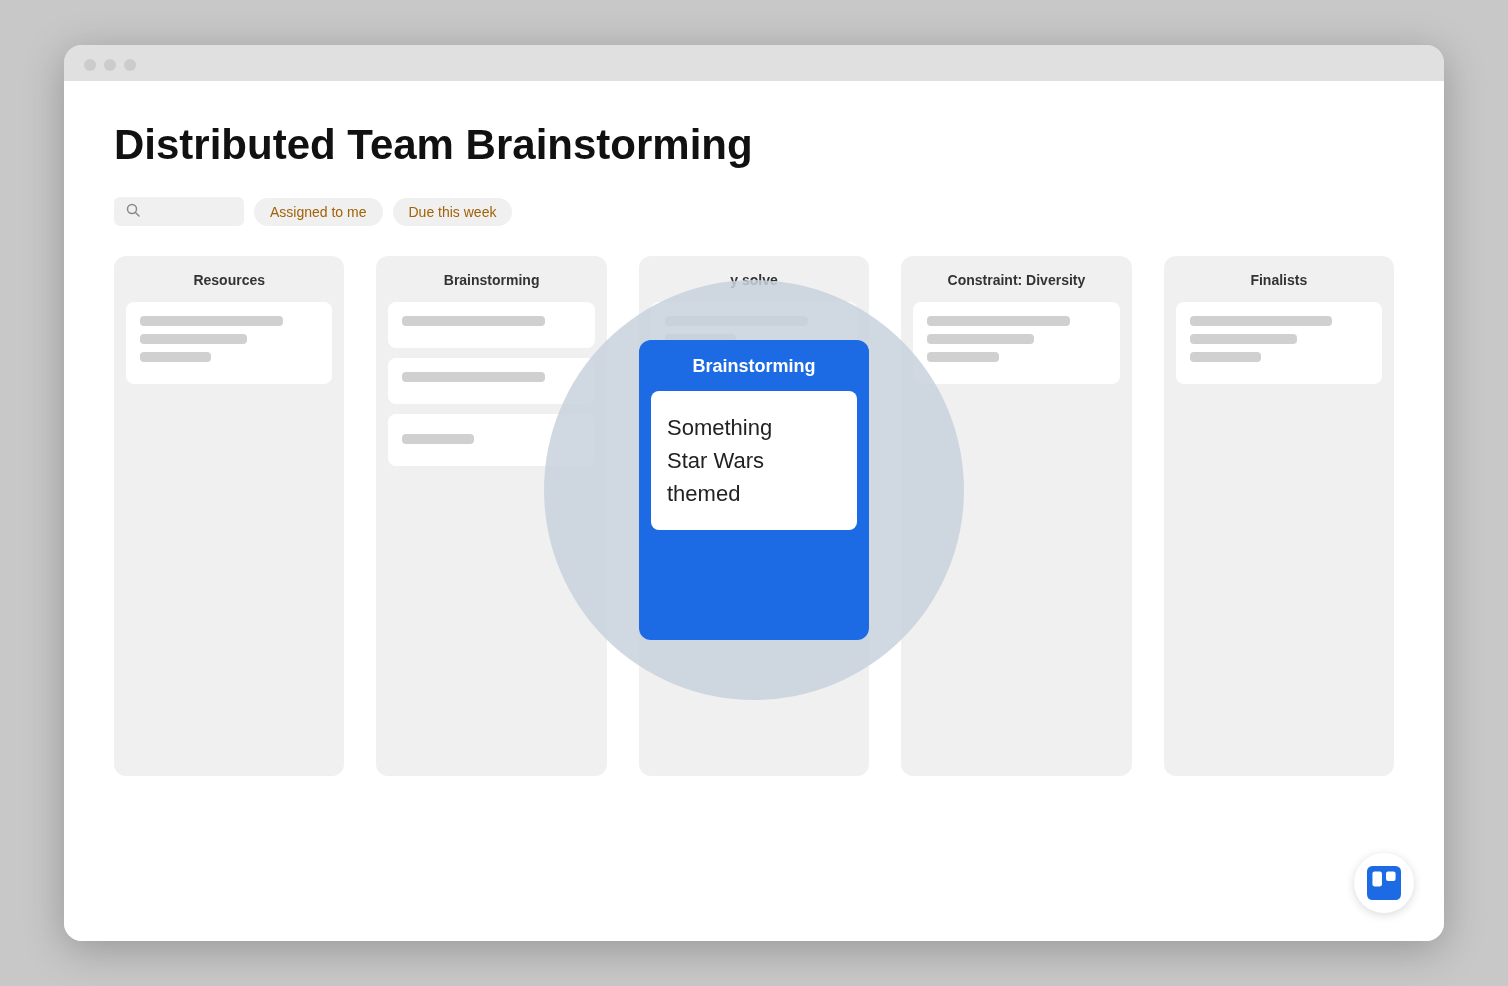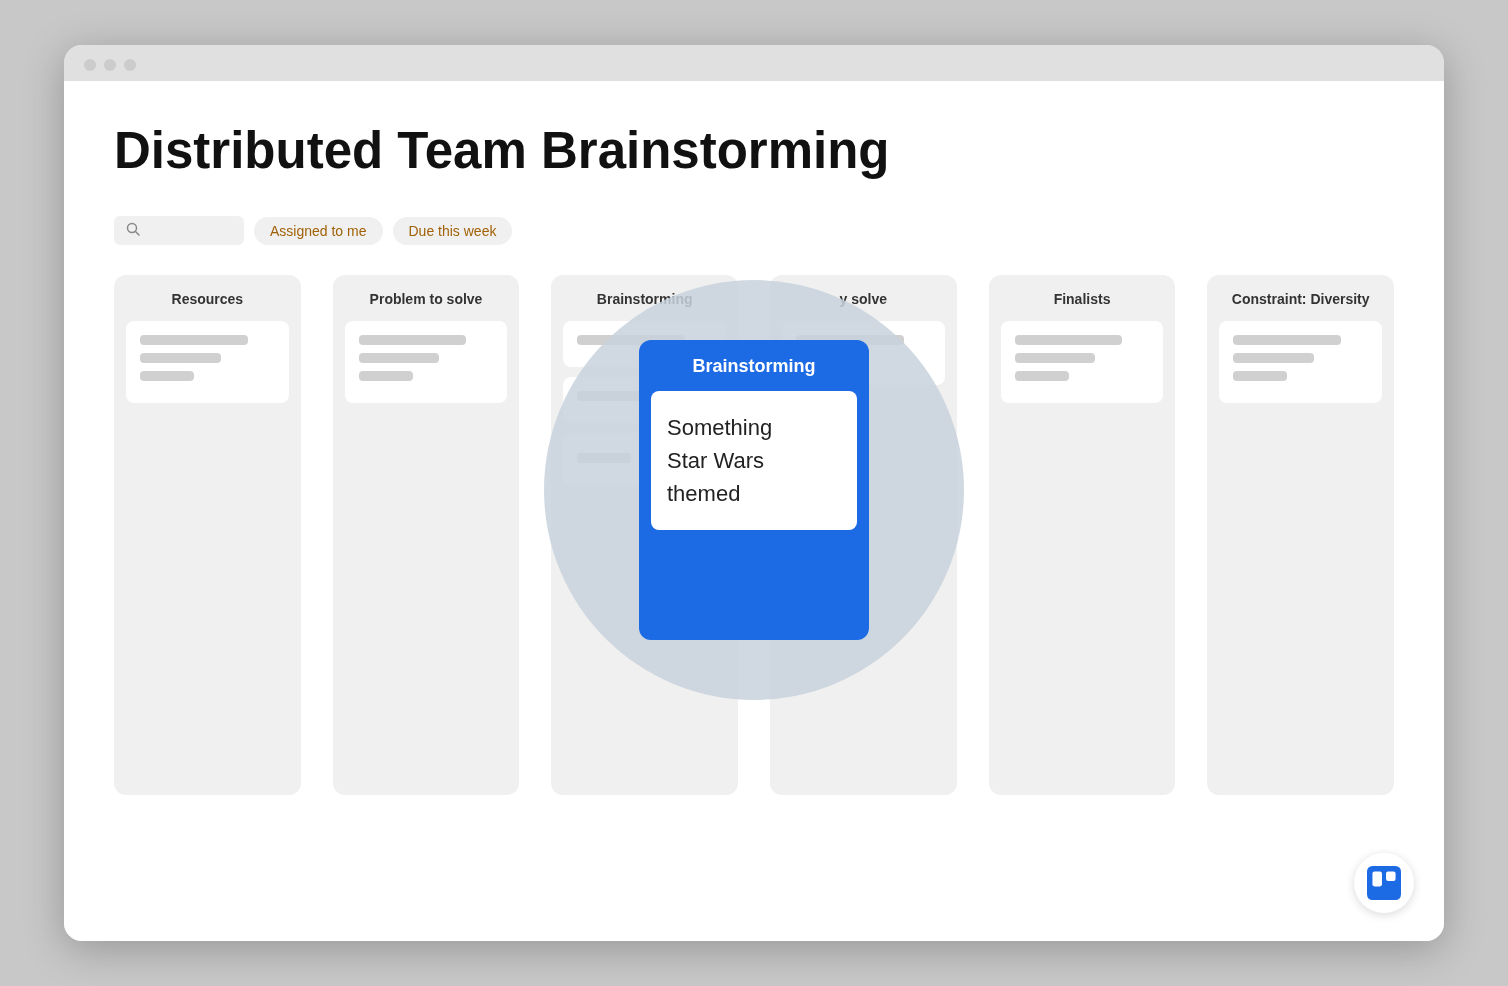--- a/index.html
+++ b/index.html
@@ -38,24 +38,24 @@
     .browser-content {
       background: #ffffff;
       margin: 0;
       padding: 40px 50px;
       min-height: 860px;
       position: relative;
       overflow: hidden;
     }
 
     .page-title {
-      font-size: 51px;
+      font-size: 42px;
       font-weight: 800;
       color: #111;
-      margin-bottom: 36px;
+      margin-bottom: 28px;
     }
 
     .toolbar {
       display: flex;
       align-items: center;
       gap: 10px;
       margin-bottom: 30px;
     }
 
     .search-box {
@@ -238,61 +238,53 @@
 
       <div class="column">
         <div class="column-header">Resources</div>
         <div class="card">
           <div class="card-line medium"></div>
           <div class="card-line short"></div>
           <div class="card-line narrow"></div>
         </div>
       </div>
 
-      <div class="column">
-        <div class="column-header">Problem to solve</div>
+
+      <div class="column">
+        <div class="column-header">Brainstorming</div>
+        <div class="card">
+          <div class="card-line medium"></div>
+        </div>
+        <div class="card">
+          <div class="card-line medium"></div>
+        </div>
+        <div class="card">
+          <div class="card-line narrow"></div>
+        </div>
+      </div>
+
+      <div class="column">
+        <div class="column-header">y solve</div>
+        <div class="card">
+          <div class="card-line medium"></div>
+          <div class="card-line narrow"></div>
+        </div>
+      </div>
+
+      <div class="column">
+        <div class="column-header">Constraint: Diversity</div>
         <div class="card">
           <div class="card-line medium"></div>
           <div class="card-line short"></div>
           <div class="card-line narrow"></div>
         </div>
       </div>
 
       <div class="column">
-        <div class="column-header">Brainstorming</div>
-        <div class="card">
-          <div class="card-line medium"></div>
-        </div>
-        <div class="card">
-          <div class="card-line medium"></div>
-        </div>
-        <div class="card">
-          <div class="card-line narrow"></div>
-        </div>
-      </div>
-
-      <div class="column">
-        <div class="column-header">y solve</div>
-        <div class="card">
-          <div class="card-line medium"></div>
-          <div class="card-line narrow"></div>
-        </div>
-      </div>
-
-      <div class="column">
         <div class="column-header">Finalists</div>
-        <div class="card">
-          <div class="card-line medium"></div>
-          <div class="card-line short"></div>
-          <div class="card-line narrow"></div>
-        </div>
-      </div>
-
-      <div class="column">
-        <div class="column-header">Constraint: Diversity</div>
         <div class="card">
           <div class="card-line medium"></div>
           <div class="card-line short"></div>
           <div class="card-line narrow"></div>
         </div>
       </div>
 
     </div>
 
     <div class="zoom-overlay">

